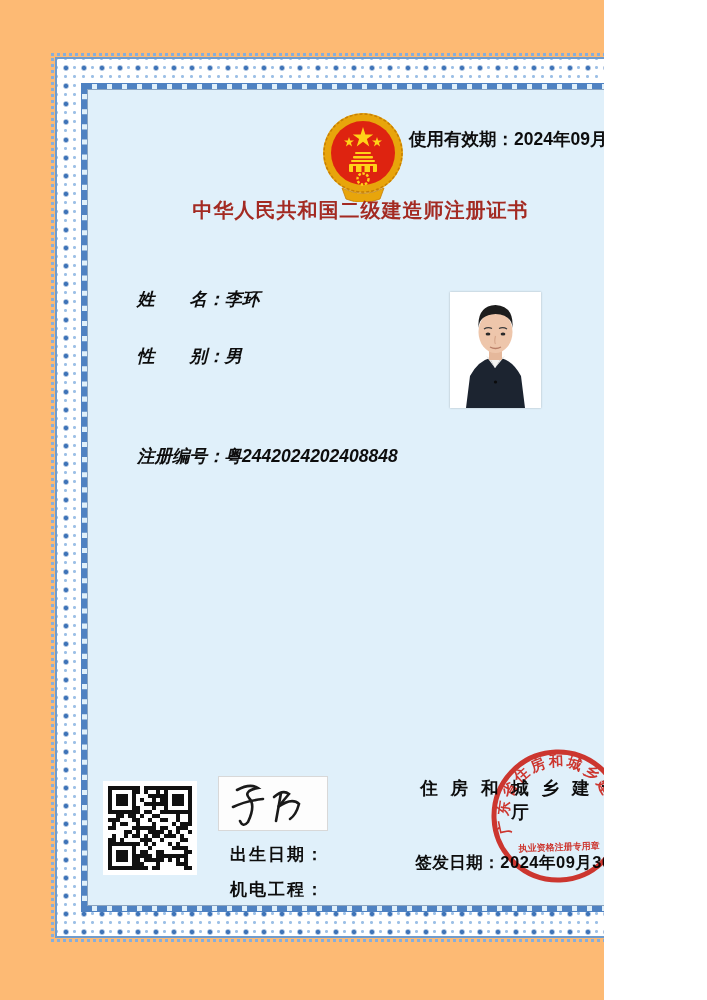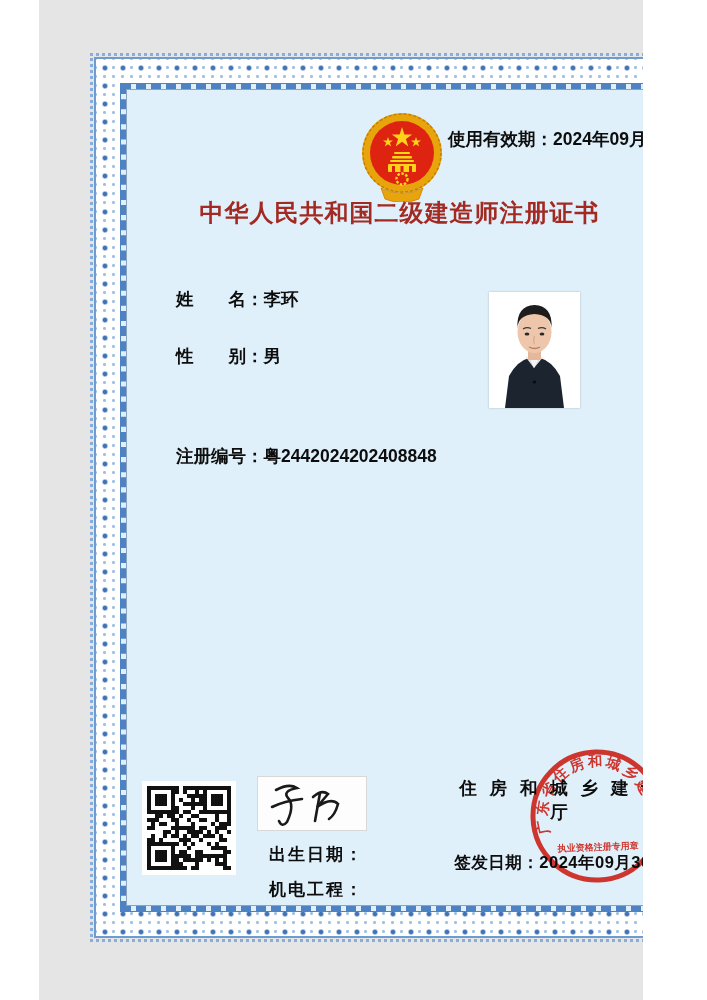--- a/index.html
+++ b/index.html
@@ -1,18 +1,18 @@
 <!DOCTYPE html>
 <html><head>
 <meta charset="utf-8">
 <style>
   html,body{margin:0;padding:0;background:#fff;}
   .canvas{
-    position:relative;width:604px;height:1000px;background:#e5e5e5;overflow:hidden;
-    font-family:"Liberation Sans","DejaVu Sans",sans-serif;color:#111;margin-left:39px;
+    position:relative;width:604px;height:1000px;background:#fdba74;overflow:hidden;
+    font-family:"Liberation Sans","DejaVu Sans",sans-serif;color:#111;
   }
   
   .frame{
     position:absolute;left:55px;top:57px;width:619px;height:881px;box-sizing:border-box;
     background-color:#ffffff;
     border:2px solid #6f9cce;
     outline:3px dotted #87aedb;outline-offset:1px;
     background-image:
       radial-gradient(circle,#3f74b8 1.6px, rgba(63,116,184,0.38) 2.6px, transparent 3.4px),
       radial-gradient(circle,#9dc0e6 1.1px, transparent 2px);
@@ -22,22 +22,22 @@
   .frame-inner{
     position:absolute;inset:25px;box-sizing:border-box;
     background:#e0f0fa;
     border:5px dashed #4f82c2;
     box-shadow:0 0 0 1px #4f82c2, inset 0 0 0 1px #8aa4c0;
   }
   
   .abs{position:absolute;}
   .validity{left:409px;top:127px;width:220px;font-size:17.5px;font-weight:bold;line-height:25px;color:#0d0d0d;}
   .title{left:0;top:197px;width:707px;padding-left:14px;box-sizing:border-box;text-align:center;
-         font-size:24px;font-weight:bold;color:#a32a22;letter-spacing:1px;}
-  .field{left:137px;font-size:17.5px;font-weight:bold;color:#0d0d0d;white-space:nowrap;}
+         font-size:20px;font-weight:bold;color:#a32a22;letter-spacing:1px;}
+  .field{left:137px;font-size:17.5px;font-weight:bold;color:#0d0d0d;white-space:nowrap;font-style:italic;}
   .photo-box{left:450px;top:292px;width:91px;height:116px;background:#fff;box-shadow:0 0 2px rgba(0,0,0,.25);}
   .qr-box{left:103px;top:781px;width:94px;height:94px;background:#fff;display:flex;align-items:center;justify-content:center;}
   .sig-box{left:218px;top:776px;width:110px;height:55px;background:#fdfdfd;border:1px solid #d8d8d8;box-sizing:border-box;}
   .sign-label{left:230px;font-size:17px;font-weight:bold;letter-spacing:2px;color:#0d0d0d;}
   .issuer{left:413px;width:218px;text-align:center;font-weight:bold;color:#0d0d0d;}
   .issuer-l1{top:795px;font-size:17.5px;letter-spacing:9px;}
   .issuer-l2{top:776px;font-size:17.5px;letter-spacing:4px;}
   .issuer-l3{top:852px;font-size:16.5px;letter-spacing:0.5px;}
   .seal{left:489px;top:747px;width:138px;height:138px;opacity:.92;mix-blend-mode:multiply;transform:rotate(-2deg);z-index:8;}
   .z5{z-index:5;} .z6{z-index:6;}

